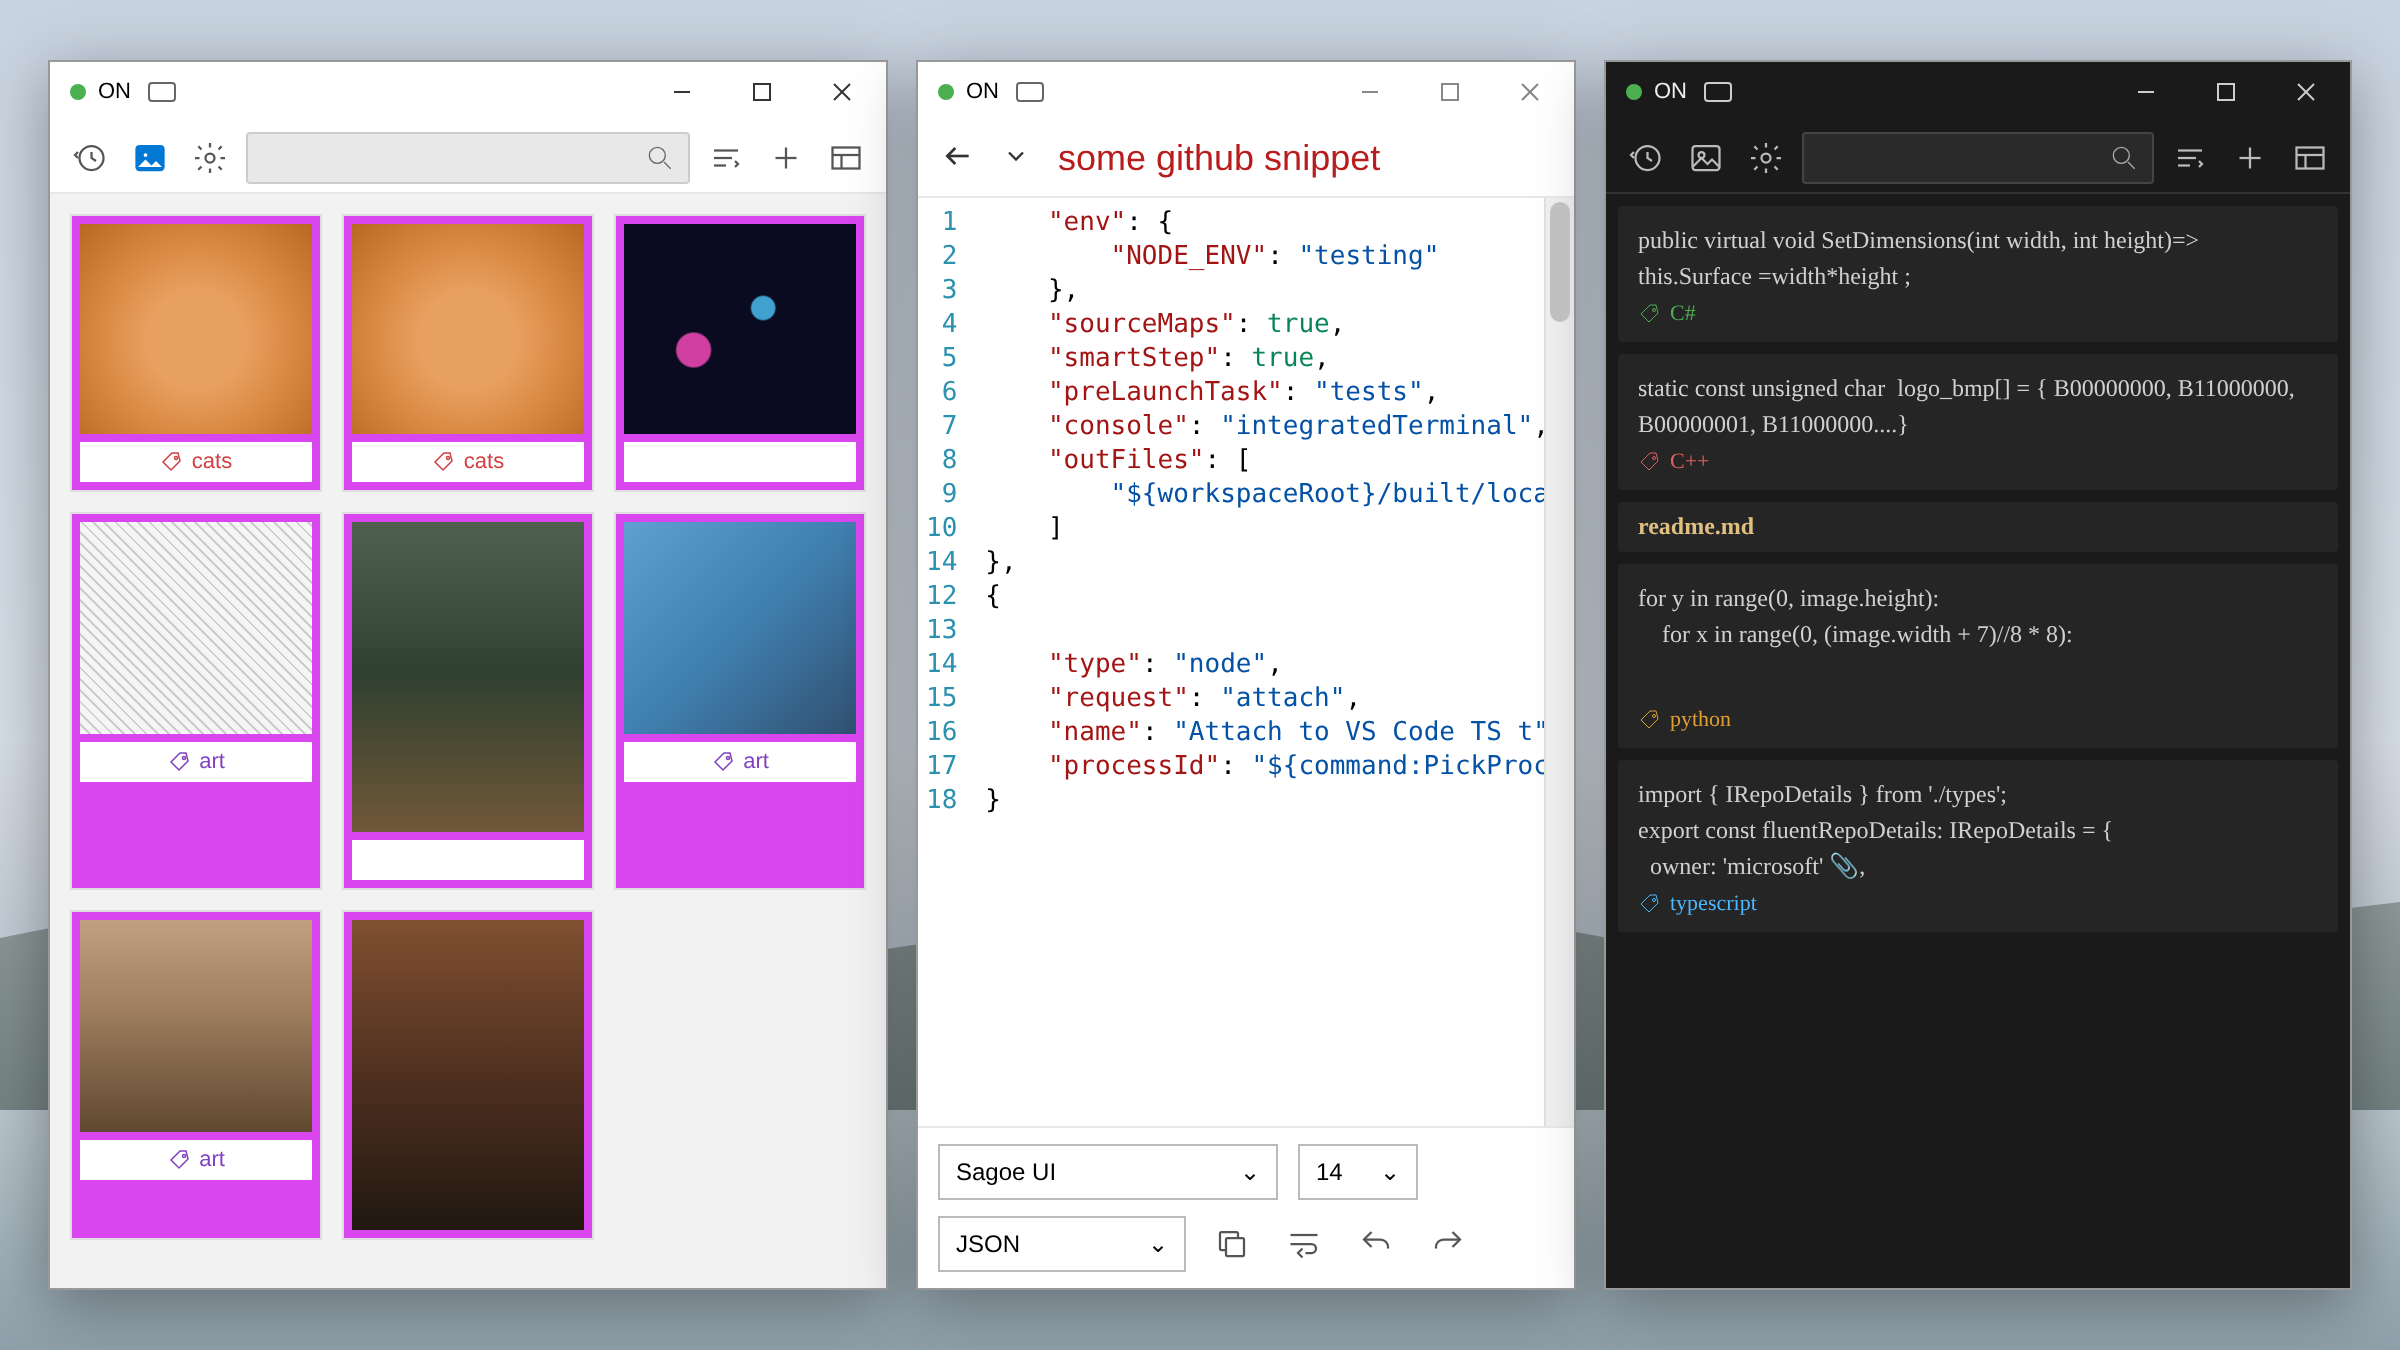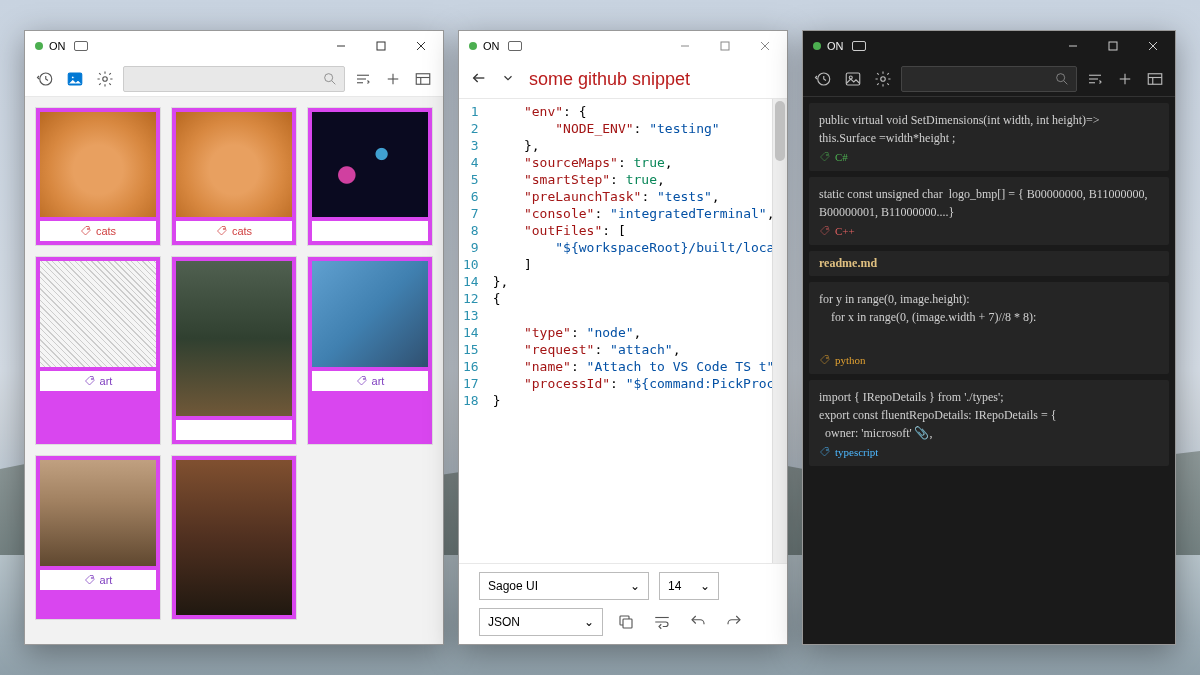--- a/index.html
+++ b/index.html
@@ -184,21 +184,21 @@
   color:#2b91af;
   background:#fff;
 }
 .gutter div { height:17px; line-height:17px;}
 .code-lines { flex:1; padding:4px 4px;}
 .code-lines div { height:17px; line-height:17px; white-space:pre;}
 .k-blue { color:#0451a5;}
 .k-red { color:#a31515;}
 .k-teal { color:#098658;}
 .editor-footer {
-  padding:8px 20px;
+  padding:8px 10px;
   display:flex;
   flex-direction:column;
   gap:8px;
   border-top:1px solid #e8e8e8;
 }
 .footer-row { display:flex; gap:10px; align-items:center;}
 .sel {
   border:1px solid #bbb;
   height:28px;
   display:flex;

